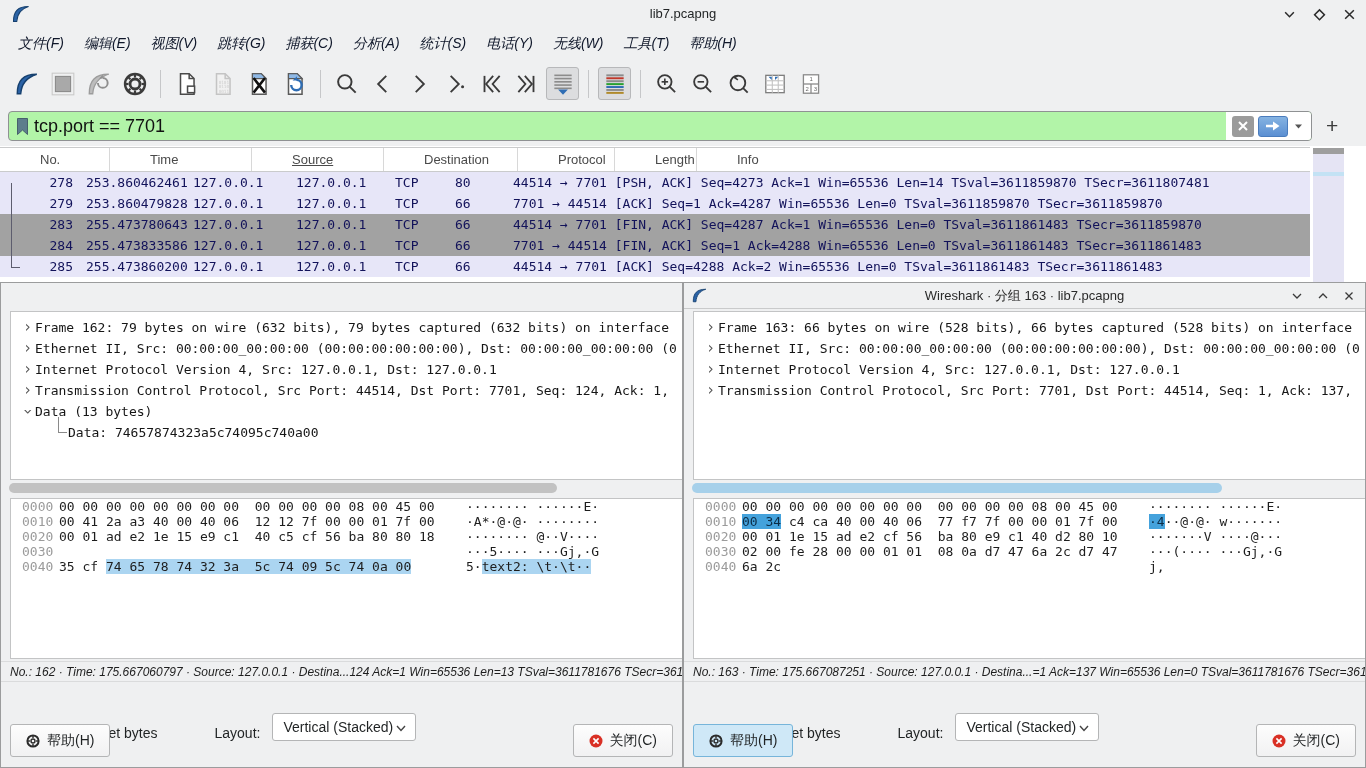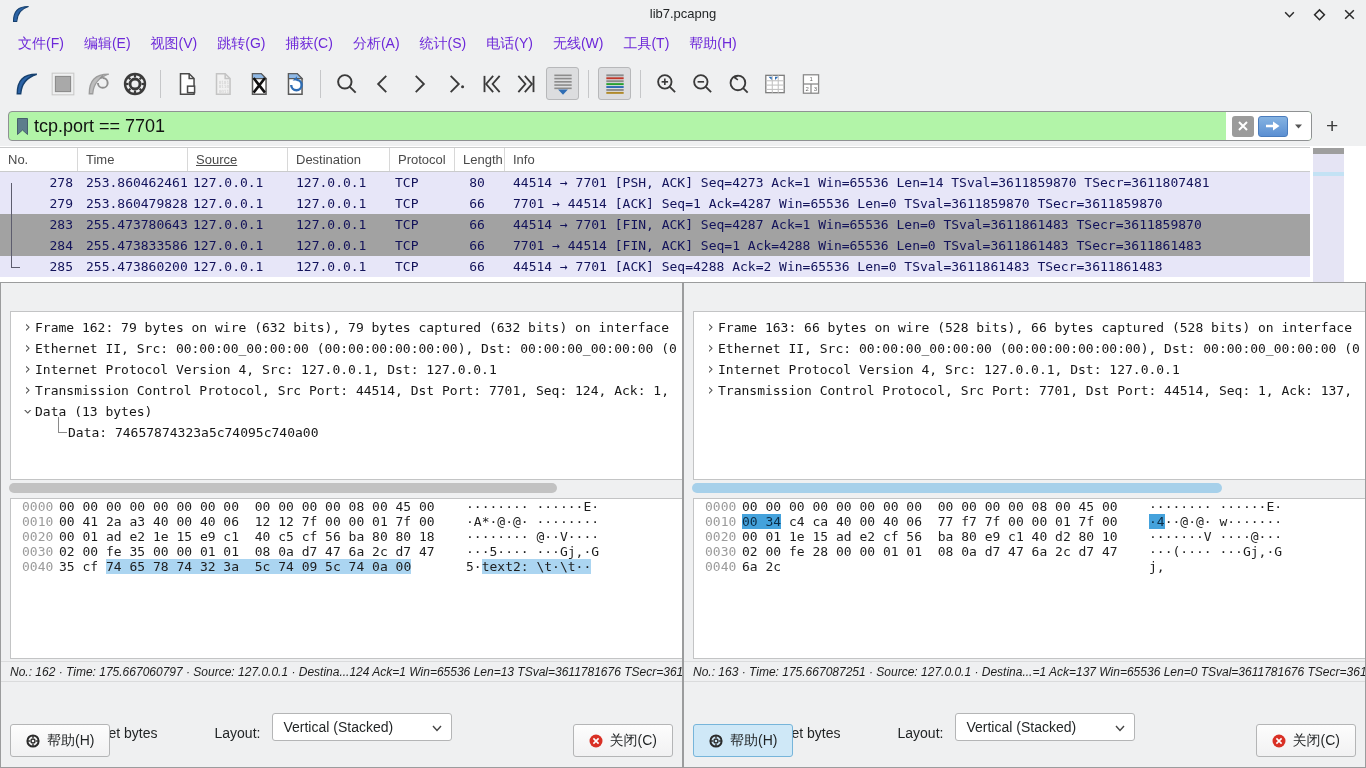--- a/index.html
+++ b/index.html
@@ -9,21 +9,21 @@
 
 
 .titlebar{position:absolute;top:0;left:0;width:1366px;height:28px;}
 .titlebar .title{position:absolute;left:0;right:0;text-align:center;line-height:28px;font-size:13px;color:#232627;}
 .app-icon{position:absolute;left:12px;top:5px;}
 .win-controls{position:absolute;right:10px;top:0;height:28px;display:flex;align-items:center;gap:17px;}
 .win-controls>div{cursor:default;}
 
 
 .menubar{position:absolute;top:28px;left:0;width:1366px;height:32px;display:flex;align-items:center;padding-left:8px;}
-.menu-item{padding:5px 10px;font-size:14px;color:#6d28d9;}
+.menu-item{padding:5px 10px;font-size:14px;color:#0f172a;font-style:italic;}
 
 
 .toolbar{position:absolute;top:61px;left:0;width:1366px;height:45px;display:flex;align-items:center;padding-left:10px;}
 .tbtn{width:33px;height:33px;display:flex;align-items:center;justify-content:center;margin-right:3px;border-radius:3px;}
 .tbtn.pressed{background:#dcdddf;border:1px solid #b7b8ba;}
 .tsep{width:1px;height:28px;background:#c6c7c9;margin:0 9px 0 6px;}
 
 
 .filterbar{position:absolute;top:111px;left:8px;width:1350px;height:30px;display:flex;align-items:center;}
 .filter-field{width:1304px;height:30px;background:#b2f4a8;border:1px solid #8f9193;border-radius:4px;display:flex;align-items:center;overflow:hidden;}
@@ -33,31 +33,31 @@
 .fbtn{width:22px;height:21px;border-radius:3px;display:flex;align-items:center;justify-content:center;}
 .fbtn.clear{background:#9b9b9b;}
 .fbtn.apply{width:30px;background:linear-gradient(#85b3e2,#5b8fd2);border:1px solid #4a7cbd;}
 .fcaret{padding:0 2px;}
 .add-filter{margin-left:14px;font-size:21px;color:#3c3c3c;line-height:30px;}
 
 
 .table-bg{position:absolute;top:146px;left:0;width:1366px;height:136px;background:#fff;}
 .ptable{position:absolute;top:147px;left:0;width:1310px;}
 .thead{display:flex;height:25px;background:#fff;border-top:1px solid #cacbcc;border-bottom:1px solid #cacbcc;}
-.hc{border-right:1px solid #d8d8d8;padding-left:8px;line-height:24px;font-size:13px;color:#4a4a4a;overflow:hidden;}
+.hc{border-right:1px solid #d8d8d8;padding-left:8px;line-height:24px;font-size:13px;color:#4a4a4a;overflow:hidden;margin-left:32px;}
 .hc-0{width:78px;}.hc-1{width:110px;}.hc-2{width:100px;text-decoration:underline;}.hc-3{width:102px;}.hc-4{width:65px;}.hc-5{width:50px;}.hc-6{flex:1;border-right:none;}
 .prow{display:flex;height:21px;background:#e7e6f8;color:#12125a;font-family:"DejaVu Sans Mono","Liberation Mono",monospace;font-size:13px;line-height:21px;}
 .prow.sel{background:#a2a2a2;}
 .pc{overflow:hidden;white-space:pre;}
 .pc-no{width:78px;text-align:right;padding-right:5px;}
 .pc-time{width:110px;padding-left:8px;}
 .pc-src{width:100px;padding-left:5px;}
 .pc-dst{width:102px;padding-left:8px;}
 .pc-proto{width:65px;padding-left:5px;}
-.pc-len{width:50px;text-align:center;padding-right:6px;}
+.pc-len{width:50px;text-align:left;padding-right:6px;}
 .pc-info{flex:1;padding-left:8px;}
 .tie-line{position:absolute;left:11px;top:183px;width:9px;height:85px;border-left:1px solid #5d5d6e;border-bottom:1px solid #5d5d6e;}
 .vscroll{position:absolute;left:1313px;top:148px;width:31px;height:134px;background:#e5e4f4;}
 .vthumb{position:absolute;top:0;left:0;right:0;height:6px;background:#9e9e9e;}
 .vmark{position:absolute;top:24px;left:0;right:0;height:4px;background:#c3e2f4;}
 
 
 .dialog{position:absolute;top:282px;width:683px;height:486px;background:#eff0f1;border:1px solid #9b9c9d;}
 .dlg-title{position:relative;height:26px;border-bottom:1px solid #c9cacb;}
 .dlg-title .ttl{text-align:center;line-height:25px;font-size:13px;color:#2a2a2a;}
@@ -77,21 +77,21 @@
 .hbytes{position:absolute;left:48px;}
 .hascii{position:absolute;left:455px;}
 .hl1{background:#abd5f1;}
 .hl2{background:#44a2dc;color:#0c2d47;}
 .dlg-status{position:absolute;left:0;right:0;top:378px;height:21px;border-top:1px solid #dadbdc;border-bottom:1px solid #dadbdc;font-style:italic;font-size:12px;line-height:20px;padding-left:9px;color:#1e1e1e;white-space:pre;overflow:hidden;}
 .dlg-opts{position:absolute;left:0;right:0;top:428px;height:30px;display:flex;align-items:flex-end;}
 .cb{width:17px;height:17px;border:1px solid #8f9193;border-radius:2px;background:#fff;margin-left:14px;display:flex;align-items:center;justify-content:center;}
 .dialog.focused .cb{border-color:#3daee9;background:#ddeffa;}
 .cb-label{margin-left:8px;font-size:14px;color:#1f2223;}
 .layout-label{margin-left:57px;font-size:14px;color:#1f2223;}
-.dropdown{margin-left:12px;width:180px;height:28px;background:#fff;border:1px solid #b4b5b6;border-radius:3px;display:flex;align-items:center;padding-left:10px;font-size:14px;color:#1f2223;position:relative;}
+.dropdown{margin-left:12px;width:144px;height:28px;background:#fff;border:1px solid #b4b5b6;border-radius:3px;display:flex;align-items:center;padding-left:10px;font-size:14px;color:#1f2223;position:relative;}
 .dropdown .dcaret{position:absolute;right:9px;top:10px;}
 .dlg-buttons{position:absolute;left:9px;right:9px;top:441px;height:33px;}
 .btn{height:33px;border:1px solid #b4b5b6;border-radius:3px;background:linear-gradient(#fdfdfd,#f1f1f2);display:inline-flex;align-items:center;padding:0 15px;gap:7px;font-size:14px;color:#1f2223;}
 .btn-help{position:absolute;left:0;top:0;}
 .btn-close{position:absolute;right:0;top:0;}
 .dialog.focused .btn-help{background:#cfe8f7;border-color:#77b5da;}
 </style>
 </head>
 <body>
 
@@ -420,21 +420,21 @@
       <div class="trow"><span class="chev">›</span><span class="ttext">Internet Protocol Version 4, Src: 127.0.0.1, Dst: 127.0.0.1</span></div>
       <div class="trow"><span class="chev">›</span><span class="ttext">Transmission Control Protocol, Src Port: 44514, Dst Port: 7701, Seq: 124, Ack: 1,</span></div>
       <div class="trow"><span class="chev down">›</span><span class="ttext">Data (13 bytes)</span></div>
       <div class="trow child"><span class="ttext">Data: 74657874323a5c74095c740a00</span></div>
     </div>
   <div class="hscroll-thumb"></div>
   <div class="hex-panel">
       <div class="hrow"><span class="hoff">0000</span><span class="hbytes"><span>00 00 00 00 00 00 00 00  00 00 00 00 08 00 45 00</span></span><span class="hascii"><span>········ ······E·</span></span></div>
       <div class="hrow"><span class="hoff">0010</span><span class="hbytes"><span>00 41 2a a3 40 00 40 06  12 12 7f 00 00 01 7f 00</span></span><span class="hascii"><span>·A*·@·@· ········</span></span></div>
       <div class="hrow"><span class="hoff">0020</span><span class="hbytes"><span>00 01 ad e2 1e 15 e9 c1  40 c5 cf 56 ba 80 80 18</span></span><span class="hascii"><span>········ @··V····</span></span></div>
-      <div class="hrow"><span class="hoff">0030</span><span class="hbytes"><span>02 00 fe 35 00 00 01 01  08 0a d7 47 6a 2c d7 47</span></span><span class="hascii"><span>···5···· ···Gj,·G</span></span></div>
+      <div class="hrow"><span class="hoff">0030</span><span class="hascii"><span>···5···· ···Gj,·G</span></span></div>
       <div class="hrow"><span class="hoff">0040</span><span class="hbytes"><span>35 cf </span><span class="hl1">74 65 78 74 32 3a  5c 74 09 5c 74 0a 00</span></span><span class="hascii"><span>5·</span><span class="hl1">text2: \t·\t··</span></span></div>
     </div>
   <div class="dlg-status">No.: 162 · Time: 175.667060797 · Source: 127.0.0.1 · Destina...124 Ack=1 Win=65536 Len=13 TSval=3611781676 TSecr=3611768271</div>
   <div class="dlg-opts">
     <div class="cb">
         <svg width="13" height="13" viewBox="0 0 13 13">
           <polyline points="2,7 5,10 11,3" fill="none" stroke="#1c3a4c" stroke-width="2"></polyline>
         </svg>
       </div>
     <span class="cb-label">Show packet bytes</span>
@@ -470,20 +470,45 @@
             <circle cx="7" cy="7" r="6.5" fill="#d93025"></circle>
             <path d="M4.4 4.4 L9.6 9.6 M9.6 4.4 L4.4 9.6" stroke="#fff" stroke-width="1.6"></path>
           </svg>
         </span>
       <span>关闭(C)</span>
     </div>
   </div>
 </div>
 
 <div class="dialog focused" style="left:683px;">
+  <div class="dlg-title">
+    <span class="dlg-icon">
+        <svg width="15" height="15" viewBox="0 0 24 24">
+          <path d="M2 22 C2 8 8 2 22 2 C12 5 7 12 6.3 22 Z" fill="#2b63a7" stroke="#16406e" stroke-width="1.4"></path>
+        </svg>
+      </span>
+    <div class="ttl">Wireshark · 分组 163 · lib7.pcapng</div>
+    <div class="dlg-win-controls">
+      <div>
+          <svg width="12" height="12" viewBox="0 0 12 12">
+            <polyline points="2,4 6,8 10,4" fill="none" stroke="#3a3a3a" stroke-width="1.3"></polyline>
+          </svg>
+        </div>
+      <div>
+          <svg width="12" height="12" viewBox="0 0 12 12">
+            <polyline points="2,8 6,4 10,8" fill="none" stroke="#3a3a3a" stroke-width="1.3"></polyline>
+          </svg>
+        </div>
+      <div>
+          <svg width="12" height="12" viewBox="0 0 12 12">
+            <path d="M2.5 2.5 L9.5 9.5 M9.5 2.5 L2.5 9.5" stroke="#3a3a3a" stroke-width="1.3"></path>
+          </svg>
+        </div>
+    </div>
+  </div>
   <div class="tree-panel">
       <div class="trow"><span class="chev">›</span><span class="ttext">Frame 163: 66 bytes on wire (528 bits), 66 bytes captured (528 bits) on interface</span></div>
       <div class="trow"><span class="chev">›</span><span class="ttext">Ethernet II, Src: 00:00:00_00:00:00 (00:00:00:00:00:00), Dst: 00:00:00_00:00:00 (0</span></div>
       <div class="trow"><span class="chev">›</span><span class="ttext">Internet Protocol Version 4, Src: 127.0.0.1, Dst: 127.0.0.1</span></div>
       <div class="trow"><span class="chev">›</span><span class="ttext">Transmission Control Protocol, Src Port: 7701, Dst Port: 44514, Seq: 1, Ack: 137,</span></div>
     </div>
   <div class="hscroll-thumb"></div>
   <div class="hex-panel">
       <div class="hrow"><span class="hoff">0000</span><span class="hbytes"><span>00 00 00 00 00 00 00 00  00 00 00 00 08 00 45 00</span></span><span class="hascii"><span>········ ······E·</span></span></div>
       <div class="hrow"><span class="hoff">0010</span><span class="hbytes"><span class="hl2">00 34</span><span> c4 ca 40 00 40 06  77 f7 7f 00 00 01 7f 00</span></span><span class="hascii"><span class="hl2">·4</span><span>··@·@· w·······</span></span></div>

